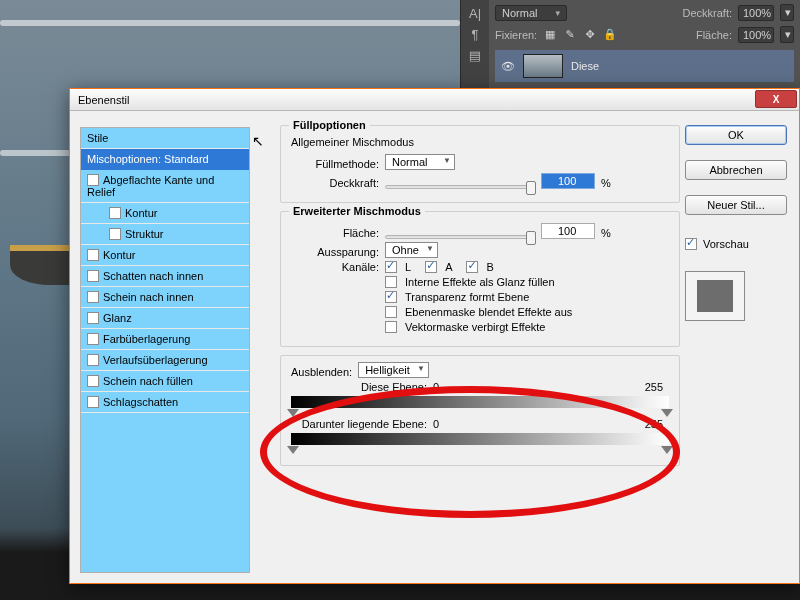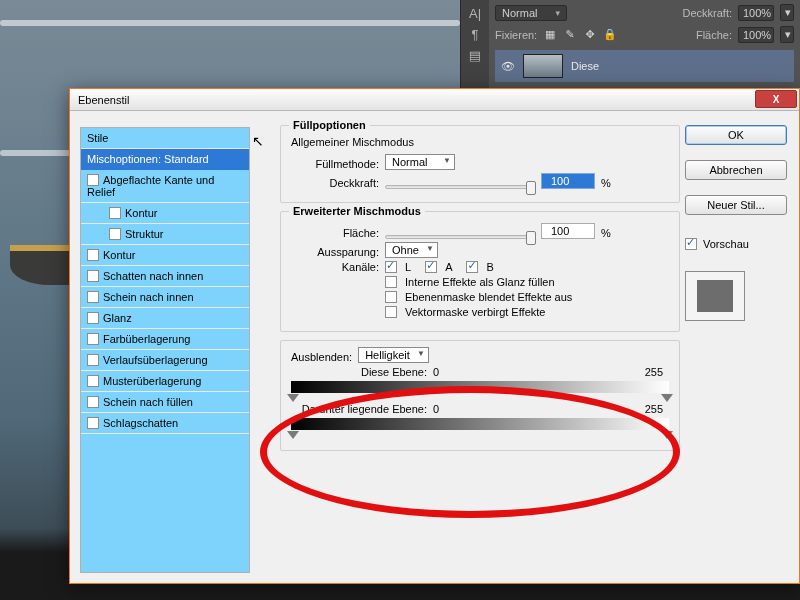--- a/index.html
+++ b/index.html
@@ -33,21 +33,21 @@
 .center{position:absolute;left:210px;top:14px;width:400px;bottom:10px}
 .fs{border:1px solid #cfcfcf;border-radius:2px;padding:8px 10px 10px;margin-bottom:8px;position:relative}
 .fs>.lg{position:absolute;top:-7px;left:8px;background:#f0f0f0;padding:0 4px;font-weight:bold}
 .sub{font-weight:normal;margin:2px 0 6px}
 .row{display:flex;align-items:flex-end;gap:6px;margin:3px 0}
 .lab{width:88px;text-align:right}
 .dd{border:1px solid #8a8a8a;background:#fff;padding:1px 18px 1px 6px;position:relative;min-width:70px}
 .dd::after{content:"▼";position:absolute;right:3px;top:1px;font-size:8px;color:#555}
 .slider{flex:1;height:4px;background:linear-gradient(#d7d7d7,#eee);border:1px solid #b5b5b5;border-radius:2px;position:relative;max-width:150px}
 .slider .hnd{position:absolute;top:-5px;width:10px;height:14px;background:#f4f4f4;border:1px solid #7f7f7f;border-radius:2px}
-.inp{border:1px solid #7fa9db;background:#fff;padding:1px 9px;width:54px}
+.inp{border:1px solid #7fa9db;background:#fff;padding:1px 16px;width:54px}
 .inp.hl{background:#2f79d6;color:#fff}
 .cb{width:12px;height:12px;border:1px solid #8c8c8c;background:#fff;display:inline-block;margin-right:2px;vertical-align:-2px;position:relative}
 .cb.on::after{content:"✓";position:absolute;left:0;top:-3px;font-size:11px;color:#2a5fa0}
 .grad{height:12px;background:linear-gradient(90deg,#000,#fff);position:relative;margin:2px 0 10px}
 .grad .gh{position:absolute;bottom:-9px;width:0;height:0;border-left:6px solid transparent;border-right:6px solid transparent;border-top:8px solid #7a7a7a}
 .right{position:absolute;right:12px;top:14px;width:102px;display:flex;flex-direction:column;gap:15px}
 .btn{border:1px solid #8a8a8a;background:linear-gradient(#fdfdfd,#e3e3e3);border-radius:3px;padding:3px 0;text-align:center}
 .btn.def{border:1px solid #4a76b8;box-shadow:0 0 0 1px #aaccf2 inset}
 .prev{margin-top:8px;display:flex;align-items:center;gap:4px}
 .swatch{width:60px;height:50px;border:1px solid #8a8a8a;background:#f4f4f4;display:flex;align-items:center;justify-content:center;margin-top:6px}
@@ -103,21 +103,20 @@
       <div class="lh sel-row">Mischoptionen: Standard</div>
       <div class="lh"><span class="chk"></span><span>Abgeflachte Kante und Relief</span></div>
       <div class="lh inset"><span class="chk"></span><span>Kontur</span></div>
       <div class="lh inset"><span class="chk"></span><span>Struktur</span></div>
       <div class="lh"><span class="chk"></span><span>Kontur</span></div>
       <div class="lh"><span class="chk"></span><span>Schatten nach innen</span></div>
       <div class="lh"><span class="chk"></span><span>Schein nach innen</span></div>
       <div class="lh"><span class="chk"></span><span>Glanz</span></div>
       <div class="lh"><span class="chk"></span><span>Farbüberlagerung</span></div>
       <div class="lh"><span class="chk"></span><span>Verlaufsüberlagerung</span></div>
-      <div class="lh"><span class="chk"></span><span>Musterüberlagerung</span></div>
       <div class="lh"><span class="chk"></span><span>Schein nach füllen</span></div>
       <div class="lh"><span class="chk"></span><span>Schlagschatten</span></div>
     </div>
 
     <div class="center">
       <div class="fs">
         <span class="lg">Füllpoptionen</span>
         <div class="sub">Allgemeiner Mischmodus</div>
         <div class="row">
           <span class="lab">Füllmethode:</span>
@@ -155,20 +154,24 @@
             <span>A</span>
           <span class="cb on" style="margin-left:8px"></span>
             <span>B</span>
         </div>
         <div style="margin-left:94px">
           <div class="row">
               <span class="cb"></span>
               <span>Interne Effekte als Glanz füllen</span>
             </div>
           <div class="row">
+              <span class="cb on"></span>
+              <span>Transparenz formt Ebene</span>
+            </div>
+          <div class="row">
               <span class="cb"></span>
               <span>Ebenenmaske blendet Effekte aus</span>
             </div>
           <div class="row">
               <span class="cb"></span>
               <span>Vektormaske verbirgt Effekte</span>
             </div>
         </div>
       </div>
 

